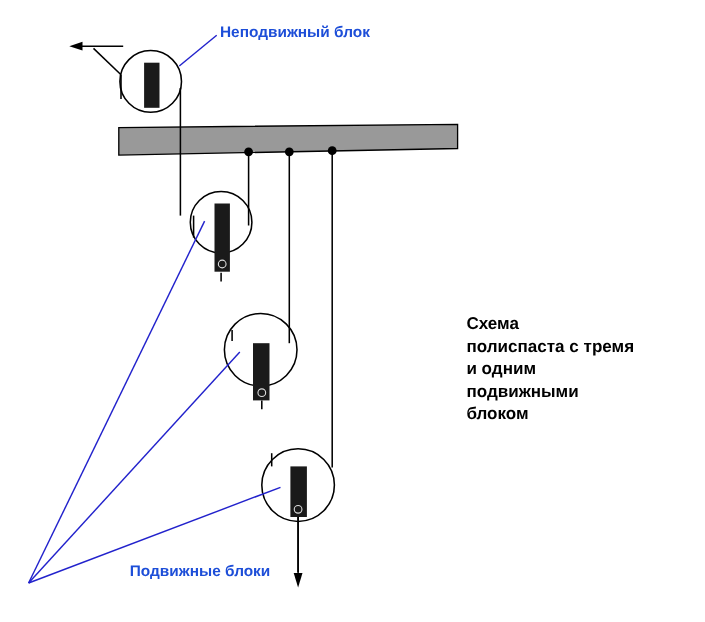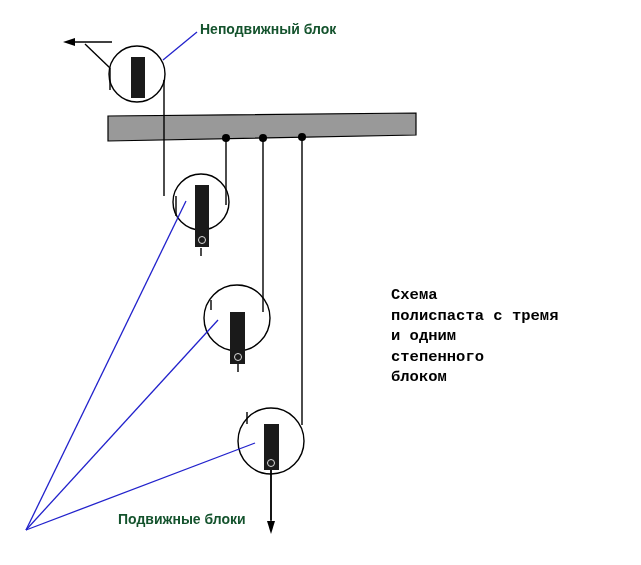--- a/index.html
+++ b/index.html
@@ -19,45 +19,45 @@
   }
   #diagram-svg {
     position: absolute;
     left: 0;
     top: 0;
     width: 641px;
     height: 565px;
   }
   .label {
     position: absolute;
-    color: #14532d;
+    color: #1d4ed8;
     font-weight: bold;
     font-size: 14px;
     font-family: "Liberation Sans", sans-serif;
     white-space: nowrap;
   }
   #label-fixed {
     left: 200px;
     top: 21px;
   }
   #label-movable {
     left: 86px;
     top: 511px;
     margin-left: 32px;
   }
   #caption {
     position: absolute;
-    left: 391px;
+    left: 424px;
     top: 285px;
     width: 215px;
     color: #000000;
     font-weight: bold;
     font-size: 15.5px;
     line-height: 20.5px;
-    font-family: Liberation Mono, monospace;
+    font-family: Liberation Sans, sans-serif;
   }
 </style>
 </head>
 <body>
 
 <div id="stage">
 
   <svg id="diagram-svg" viewBox="0 0 641 565">
 
     <g>
@@ -138,17 +138,17 @@
   </svg>
 
   <div class="label" id="label-fixed">Неподвижный блок</div>
 
   <div class="label" id="label-movable">Подвижные блоки</div>
 
   <div id="caption">
       <div>Схема</div>
       <div>полиспаста с тремя</div>
       <div>и одним</div>
-      <div>степенного</div>
+      <div>подвижными</div>
       <div>блоком</div>
     </div>
 
 </div>
 
 </body></html>

